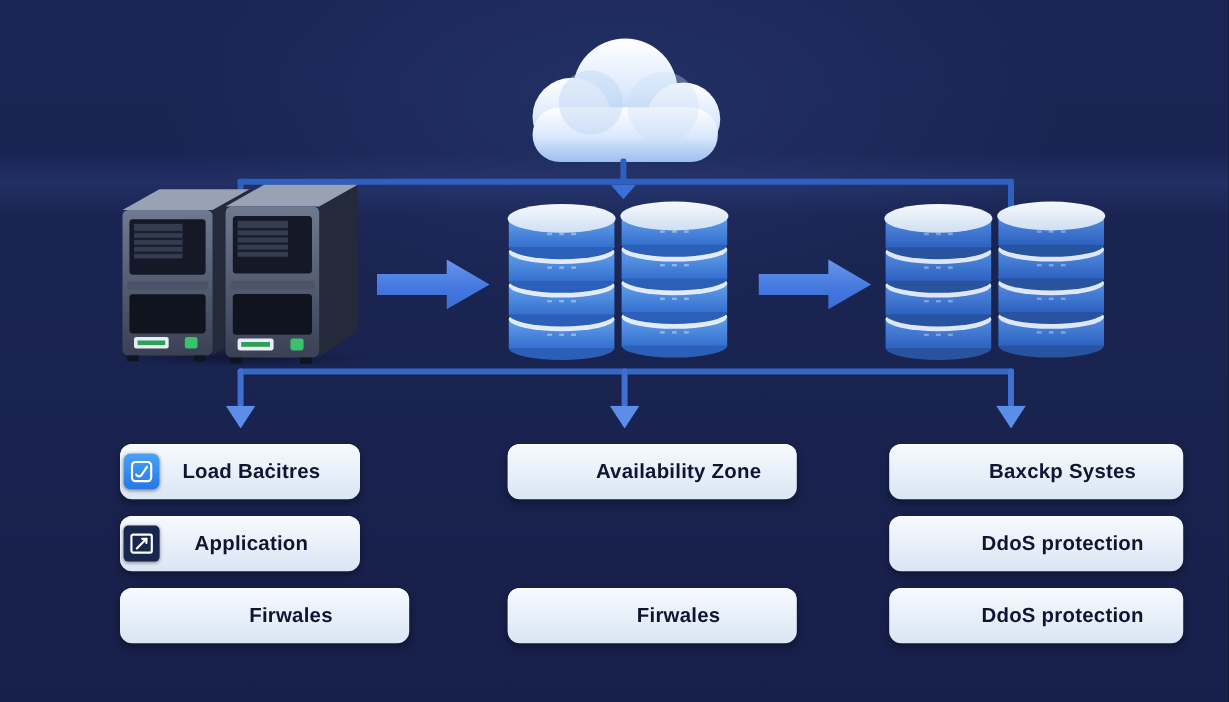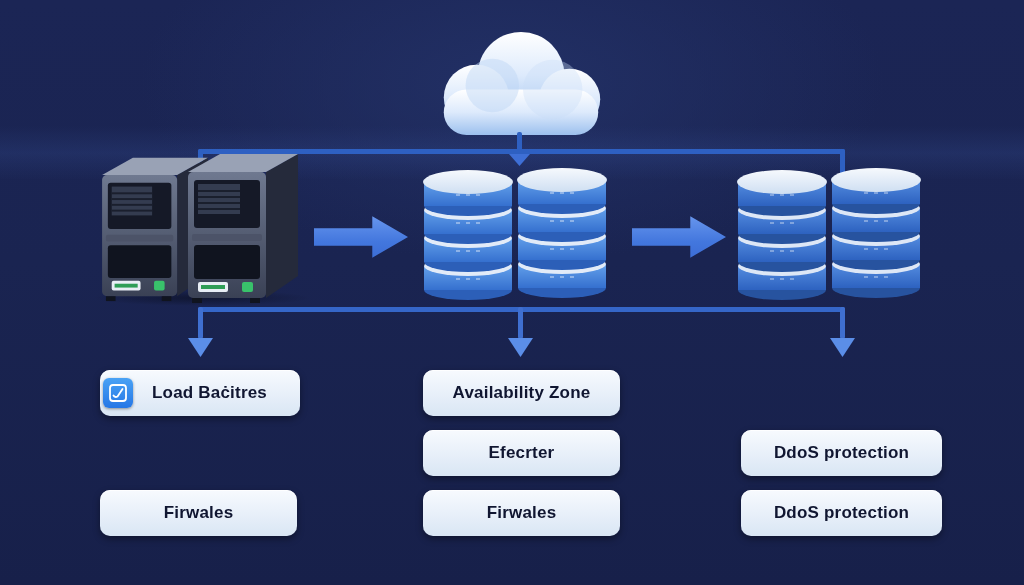--- a/index.html
+++ b/index.html
@@ -18,21 +18,21 @@
   .arrowhead-down{position:absolute;background:#5b8ee8;
     clip-path:polygon(0 0,100% 0,50% 100%);}
   .nub-down{position:absolute;background:#3e6fd6;clip-path:polygon(0 0,100% 0,50% 100%);}
   .flow-arrow{position:absolute;width:94px;height:46px;
     background:linear-gradient(180deg,#6a98ee 0%,#4377de 60%,#3b6cd4 100%);
     clip-path:polygon(0% 31%,62% 31%,62% 5%,100% 50%,62% 95%,62% 69%,0% 69%);}
   
   .lbox{position:absolute;height:46px;border-radius:10px;
     background:linear-gradient(180deg,#f7fafe 0%,#e7eff9 55%,#d9e6f4 100%);
     box-shadow:0 3px 7px rgba(0,0,0,.38), inset 0 1px 0 rgba(255,255,255,.8);
-    display:flex;align-items:center;justify-content:center;}
+    display:flex;align-items:center;justify-content:center;padding-left:44px;}
   .lbox.with-icon{justify-content:flex-start;padding-left:3px;}
   .ltext{font-weight:700;font-size:17px;color:#101631;letter-spacing:.2px;white-space:nowrap;}
   .lbox.with-icon .ltext{flex:1;text-align:center;padding-right:14px;}
   .licon{width:30px;height:30px;border-radius:6px;display:flex;align-items:center;justify-content:center;flex:0 0 auto;}
   .licon-chart{background:linear-gradient(180deg,#4aa2f5 0%,#2577e6 100%);box-shadow:0 1px 3px rgba(0,0,0,.4);}
   .licon-app{background:#18274d;border-radius:4px;box-shadow:0 1px 3px rgba(0,0,0,.4);}
   .shadow{position:absolute;background:radial-gradient(ellipse at center,rgba(0,0,0,.38) 0%,rgba(0,0,0,0) 70%);}
   svg{display:block;}
 </style>
 </head>
@@ -200,34 +200,44 @@
 
   <div class="lbox with-icon" style="left:100px;top:370px;width:197px">
     <span class="licon licon-chart">
       <svg width="22" height="22" viewBox="0 0 22 22">
         <rect x="3" y="3" width="16" height="16" rx="3" fill="none" stroke="#ffffff" stroke-width="1.8"></rect>
         <path d="M6.5 13.5 Q8 16 10.5 14.5 L15.5 7" fill="none" stroke="#ffffff" stroke-width="1.8" stroke-linecap="round"></path>
       </svg>
     </span>
     <span class="ltext">Load Baċitres</span>
   </div>
+  <div class="lbox with-icon" style="left:100px;top:430px;width:197px">
+    <span class="licon licon-app">
+      <svg width="22" height="22" viewBox="0 0 22 22">
+        <rect x="2.5" y="3.5" width="17" height="15" rx="1.5" fill="none" stroke="#ffffff" stroke-width="1.8"></rect>
+        <path d="M7 15 L15 7" fill="none" stroke="#ffffff" stroke-width="1.8" stroke-linecap="round"></path>
+        <path d="M11.5 7 L15 7 L15 10.5" fill="none" stroke="#ffffff" stroke-width="1.8" stroke-linecap="round" stroke-linejoin="round"></path>
+      </svg>
+    </span>
+    <span class="ltext">Application</span>
+  </div>
   <div class="lbox" style="left:100px;top:490px;width:197px">
     <span class="ltext">Firwales</span>
   </div>
 
   <div class="lbox" style="left:423px;top:370px;width:197px">
     <span class="ltext">Availability Zone</span>
   </div>
-  <div class="lbox" style="left:423px;top:430px;width:197px">
-    <span class="ltext">Efecrter</span>
-  </div>
   <div class="lbox" style="left:423px;top:490px;width:197px">
     <span class="ltext">Firwales</span>
   </div>
 
+  <div class="lbox" style="left:741px;top:370px;width:201px">
+    <span class="ltext">Baxckp Systes</span>
+  </div>
   <div class="lbox" style="left:741px;top:430px;width:201px">
     <span class="ltext">DdoS protection</span>
   </div>
   <div class="lbox" style="left:741px;top:490px;width:201px">
     <span class="ltext">DdoS protection</span>
   </div>
 
 </div>
 
 </body></html>

